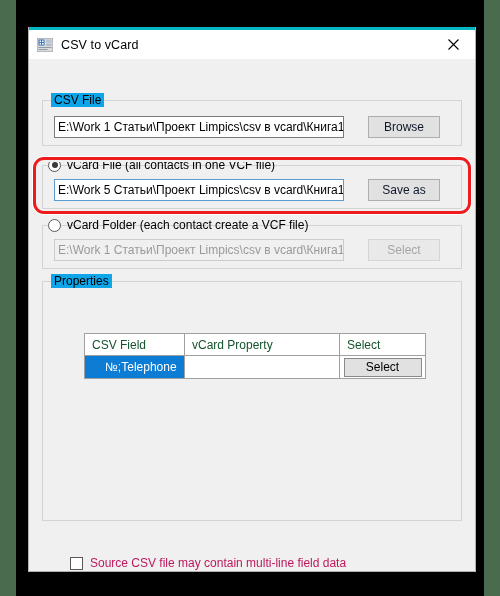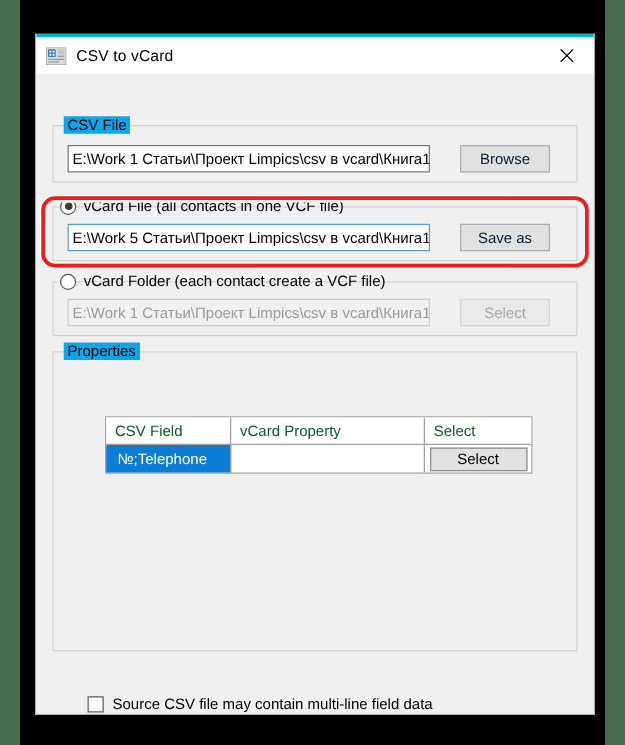--- a/index.html
+++ b/index.html
@@ -203,21 +203,21 @@
   }
   .check-mark {
     width: 13px;
     height: 13px;
     border: 1px solid #5a5a5a;
     background: #fff;
     box-sizing: border-box;
     margin-right: 7px;
     flex: none;
   }
-  #multiline-checkbox-label { font-size: 12px; color: #000000; white-space: nowrap; }
+  #multiline-checkbox-label { font-size: 12px; color: #be185d; white-space: nowrap; }
 
   
   #properties-table {
     position: absolute;
     left: 55px;
     top: 274px;
     width: 342px;
     border: 1px solid #a0a0a0;
     box-sizing: border-box;
     background: #ffffff;
@@ -233,21 +233,21 @@
     display: flex;
     align-items: center;
     padding-left: 7px;
     color: #14532d;
     box-sizing: border-box;
   }
   .tbl-body .tbl-cell {
     height: 22px;
     display: flex;
     align-items: center;
-    padding-left: 9px;
+    padding-left: 20px;
     box-sizing: border-box;
   }
   .col-field    { width: 100px; flex: none; border-right: 1px solid #a0a0a0; }
   .col-property { width: 155px; flex: none; border-right: 1px solid #a0a0a0; }
   .col-select   { flex: 1 1 auto; }
   .tbl-body .col-field {
     background: #0c7cd5;
     color: #ffffff;
   }
   .tbl-body .col-select {

